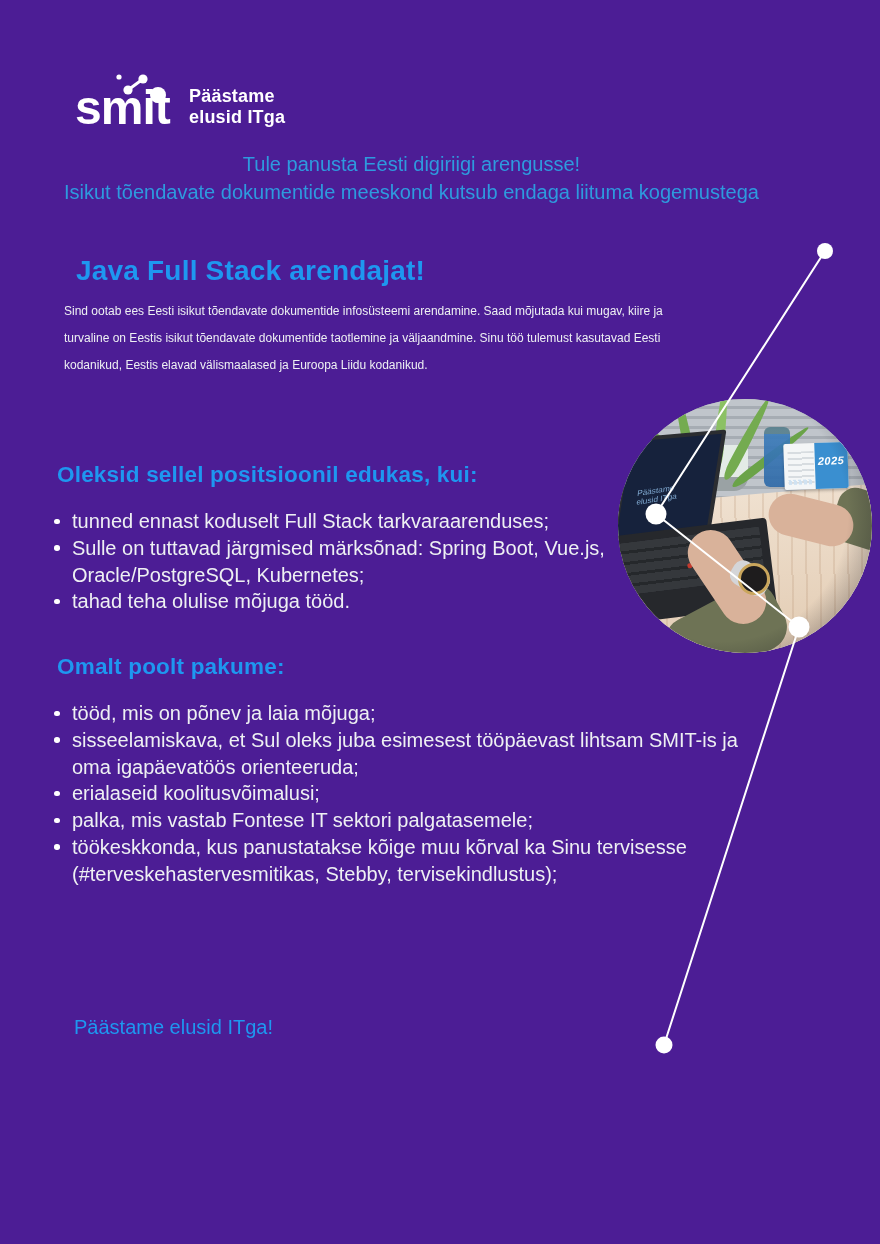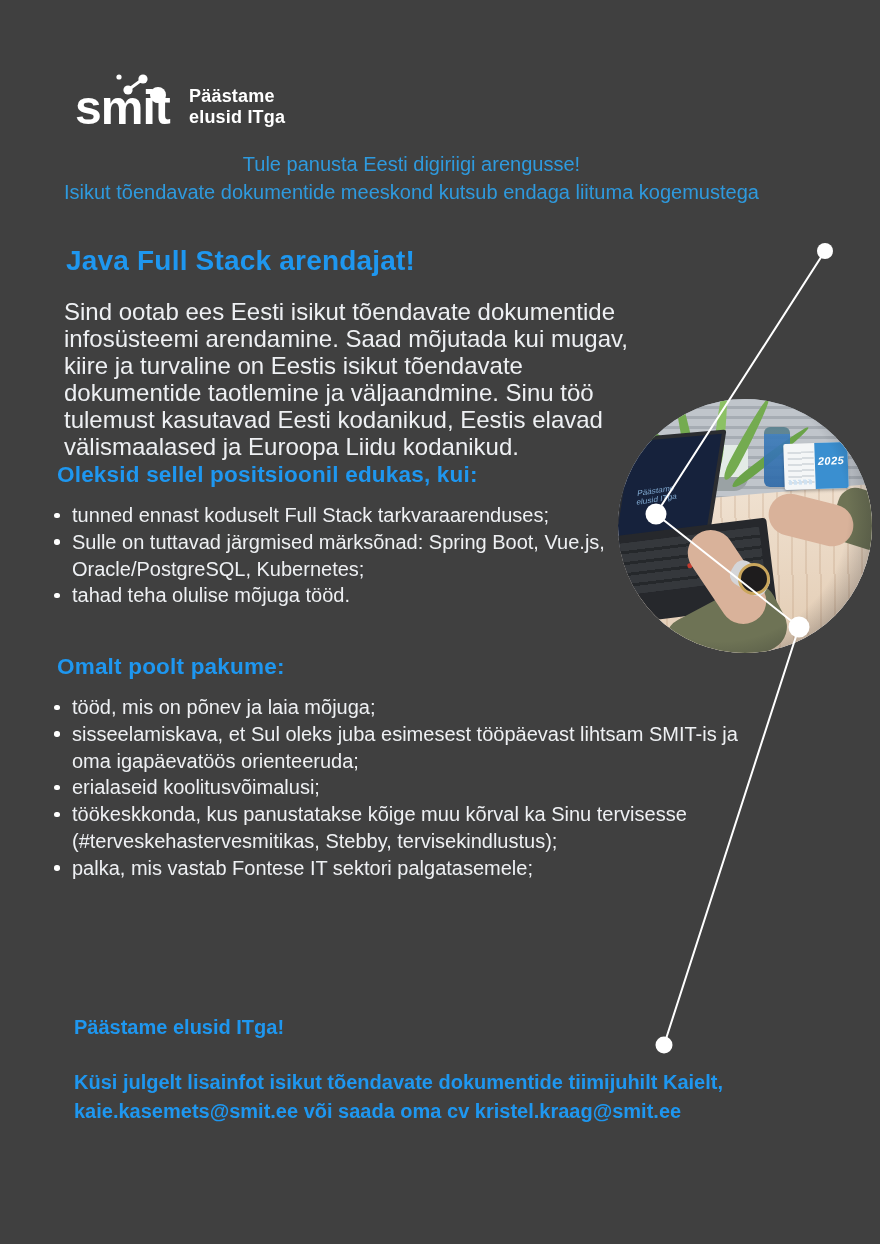--- a/index.html
+++ b/index.html
@@ -1,47 +1,47 @@
 <!DOCTYPE html>
 <html><head>
 <meta charset="utf-8">
 <style>
   html,body{margin:0;padding:0;background:#0c0e18;}
   .poster{
     position:relative;width:880px;height:1244px;overflow:hidden;
-    background:#404040;font-family:"Liberation Sans",sans-serif;
+    background:#4c1d95;font-family:"Liberation Sans",sans-serif;
   }
   
   .logo-block{position:absolute;left:75px;top:70px;width:320px;height:70px;}
   .wordmark{position:absolute;left:0;top:14px;font-size:48px;font-weight:bold;
     color:#ffffff;letter-spacing:-1px;line-height:1;}
   .molecule{position:absolute;left:0;top:0;overflow:visible;}
   .tagline{position:absolute;left:114px;top:16px;color:#ffffff;font-weight:bold;
     font-size:18px;line-height:21px;letter-spacing:.2px;}
   
   .intro{position:absolute;left:64px;top:150px;color:#2e9ade;font-size:20px;
     line-height:28px;font-weight:normal;text-align:center;}
   
   .job-title{position:absolute;left:64px;top:243px;color:#1e97f0;font-size:28px;
     font-weight:bold;letter-spacing:.2px;}
   
   .job-desc{position:absolute;left:64px;top:298px;width:600px;color:#eef0f3;
-    font-size:24px;line-height:27px;}
+    font-size:12px;line-height:27px;}
   
   .section{position:absolute;left:57px;}
   .sec1{top:462px;width:590px;}
   .sec2{top:654px;width:700px;}
   .section h2{margin:0;color:#1e97f0;font-size:22.5px;font-weight:bold;letter-spacing:.2px;}
-  .section ul{margin:14px 0 0 -9px;padding:0;list-style:none;color:#eef0f3;
+  .section ul{margin:20px 0 0 -9px;padding:0;list-style:none;color:#eef0f3;
     font-size:20px;line-height:26.8px;}
   .section li{position:relative;padding-left:24px;}
   .section li::before{content:'';position:absolute;left:6px;top:10.5px;width:5.5px;
     height:5.5px;border-radius:50%;background:#ffffff;}
   
-  .slogan{position:absolute;left:74px;top:1016px;color:#1e97f0;font-size:20px;font-weight:bold;}
+  .slogan{position:absolute;left:74px;top:1016px;color:#1e97f0;font-size:20px;font-weight:normal;}
   .contact{position:absolute;left:74px;top:1068px;color:#1e97f0;font-size:20px;
     font-weight:bold;line-height:28.5px;}
   
   .photo-circle{position:absolute;left:618px;top:399px;width:254px;height:254px;
     border-radius:50%;overflow:hidden;z-index:2;background:#9ea4ab;}
   .blinds{position:absolute;inset:0;
     background:repeating-linear-gradient(180deg,#c0c5cb 0 7px,#a6acb3 7px 10px);}
   .desk{position:absolute;left:-30px;top:96px;width:320px;height:190px;
     transform:rotate(-5deg);
     background:linear-gradient(180deg,#efe0cf 0%,#e7d3bd 55%,#dfc7ad 100%);}
@@ -118,49 +118,45 @@
       <div>Päästame</div>
       <div>elusid ITga</div>
     </div>
   </header>
 
   <div class="intro">
     <div>Tule panusta Eesti digiriigi arengusse!</div>
     <div>Isikut tõendavate dokumentide meeskond kutsub endaga liituma kogemustega</div>
   </div>
 
-  <h1 class="job-title" style="margin:2px;">Java Full Stack arendajat!</h1>
+  <h1 class="job-title" style="margin:12px;">Java Full Stack arendajat!</h1>
 
   <p class="job-desc" style="margin:0;">Sind ootab ees Eesti isikut tõendavate dokumentide infosüsteemi arendamine. Saad mõjutada kui mugav, kiire ja turvaline on Eestis isikut tõendavate dokumentide taotlemine ja  väljaandmine. Sinu töö tulemust kasutavad Eesti kodanikud, Eestis elavad välismaalased ja Euroopa Liidu kodanikud.</p>
 
   <section class="section sec1">
     <h2>Oleksid sellel positsioonil edukas, kui:</h2>
     <ul>
         <li>tunned ennast koduselt Full Stack tarkvaraarenduses;</li>
         <li>Sulle on tuttavad järgmised märksõnad: Spring Boot, Vue.js, Oracle/PostgreSQL, Kubernetes;</li>
         <li>tahad teha olulise mõjuga tööd.</li>
       </ul>
   </section>
 
   <section class="section sec2">
     <h2>Omalt poolt pakume:</h2>
     <ul>
         <li>tööd, mis on põnev ja laia mõjuga;</li>
         <li>sisseelamiskava, et Sul oleks juba esimesest tööpäevast lihtsam SMIT-is ja oma igapäevatöös orienteeruda;</li>
         <li>erialaseid koolitusvõimalusi;</li>
+        <li>palka, mis vastab Fontese IT sektori palgatasemele;</li>
         <li>töökeskkonda, kus panustatakse kõige muu kõrval ka Sinu tervisesse (#terveskehastervesmitikas, Stebby, tervisekindlustus);</li>
-        <li>palka, mis vastab Fontese IT sektori palgatasemele;</li>
       </ul>
   </section>
 
   <div class="slogan">Päästame elusid ITga!</div>
-  <div class="contact">
-    <div>Küsi julgelt lisainfot isikut tõendavate dokumentide tiimijuhilt Kaielt,</div>
-    <div>kaie.kasemets@smit.ee või saada oma cv kristel.kraag@smit.ee</div>
-  </div>
 
   <div class="photo-circle">
     <div class="blinds"></div>
     <div class="desk"></div>
     <div class="plant-pot"></div>
     <div class="leaf l1"></div>
     <div class="leaf l2"></div>
     <div class="leaf l3"></div>
     <div class="leaf l4"></div>
     <div class="leaf l5"></div>

